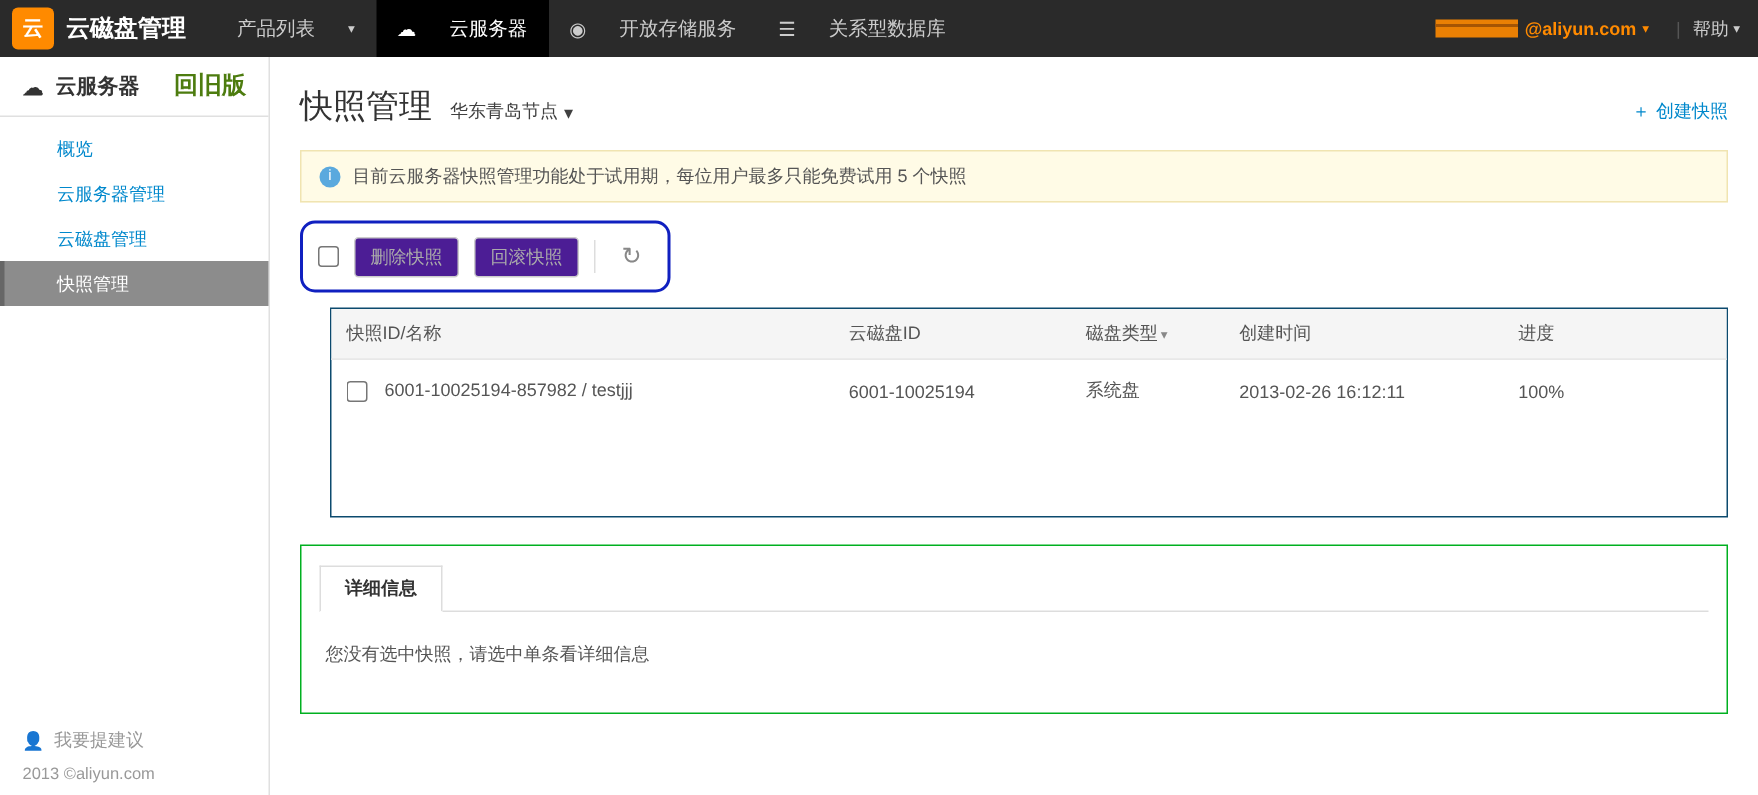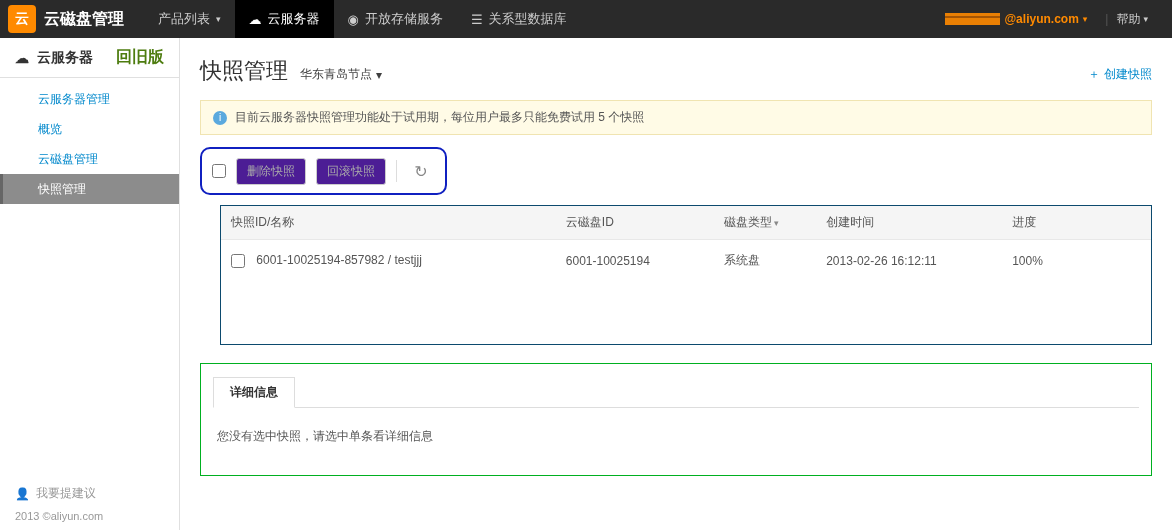--- a/index.html
+++ b/index.html
@@ -2,30 +2,30 @@
 <html><head>
 <meta charset="utf-8">
 <style>
 * { box-sizing: border-box; margin: 0; padding: 0; }
 body { font-family: "Microsoft YaHei", Arial, sans-serif; font-size: 12px; color: #333; background: #fff; width: 1172px; height: 530px; overflow: hidden; }
 
 
 .topbar { height: 38px; background: #2a2a2a; display: flex; align-items: center; color: #ccc; }
 .logo-badge { width: 28px; height: 28px; background: #ff8a00; border-radius: 4px; margin-left: 8px; display: flex; align-items: center; justify-content: center; color: #fff; font-weight: bold; font-size: 14px; }
 .logo-text { color: #fff; font-size: 16px; font-weight: bold; margin-left: 8px; margin-right: 20px; }
-.nav-item { height: 38px; padding: 0 14px; display: flex; align-items: center; gap: 6px; color: #ccc; cursor: pointer; font-size: 13px; }
+.nav-item { height: 38px; padding: 0 14px; display: flex; align-items: center; gap: 22px; color: #ccc; cursor: pointer; font-size: 13px; }
 .nav-item.active { background: #000; color: #fff; }
 .nav-caret { font-size: 9px; }
 .top-spacer { flex: 1; }
 .user-strip { height: 28px; padding: 0 10px; display: flex; align-items: center; gap: 4px; cursor: pointer; }
 .user-scribble { width: 55px; height: 12px; background: #ff8a00; opacity: .9; position: relative; }
 .user-scribble::after{ content:""; position:absolute; top:3px; left:0; right:0; height:2px; background:#b35a00; }
 .user-email { color: #ff8a00; font-weight: bold; font-size: 12px; }
 .top-divider { color: #555; margin: 0 8px; }
-.help-link { color: #ccc; cursor: pointer; margin-right: 24px; display: flex; align-items: center; gap: 3px; }
+.help-link { color: #ccc; cursor: pointer; margin-right: 12px; display: flex; align-items: center; gap: 3px; }
 
 
 .layout { display: flex; height: calc(530px - 38px); }
 .sidebar { width: 180px; border-right: 1px solid #e0e0e0; background: #fff; display: flex; flex-direction: column; }
 .sb-head { height: 40px; display: flex; align-items: center; padding: 0 15px; border-bottom: 1px solid #e0e0e0; font-size: 14px; font-weight: bold; color: #333; gap: 8px; }
 .sb-head-old { margin-left: auto; font-size: 16px; font-weight: bold; color: #4d7c0f; cursor: pointer; }
 .sb-menu { padding-top: 6px; }
 .sb-item { height: 30px; display: flex; align-items: center; padding-left: 38px; color: #0088cc; cursor: pointer; font-size: 12px; }
 .sb-item.active { background: #8c8c8c; color: #fff; border-left: 3px solid #666; padding-left: 35px; }
 .sb-footer { margin-top: auto; padding: 12px 15px 8px 15px; }
@@ -106,24 +106,24 @@
 <div class="layout">
 
   <div class="sidebar">
     <div class="sb-head">
       <span class="ico">☁</span>
       <span>云服务器</span>
       <span class="sb-head-old">回旧版</span>
     </div>
     <div class="sb-menu">
       <div class="sb-item">
+          <span>概览</span>
+        </div>
+      <div class="sb-item">
           <span>云服务器管理</span>
-        </div>
-      <div class="sb-item">
-          <span>概览</span>
         </div>
       <div class="sb-item">
           <span>云磁盘管理</span>
         </div>
       <div class="sb-item active">
           <span>快照管理</span>
         </div>
     </div>
     <div class="sb-footer">
       <div class="sb-suggest">

